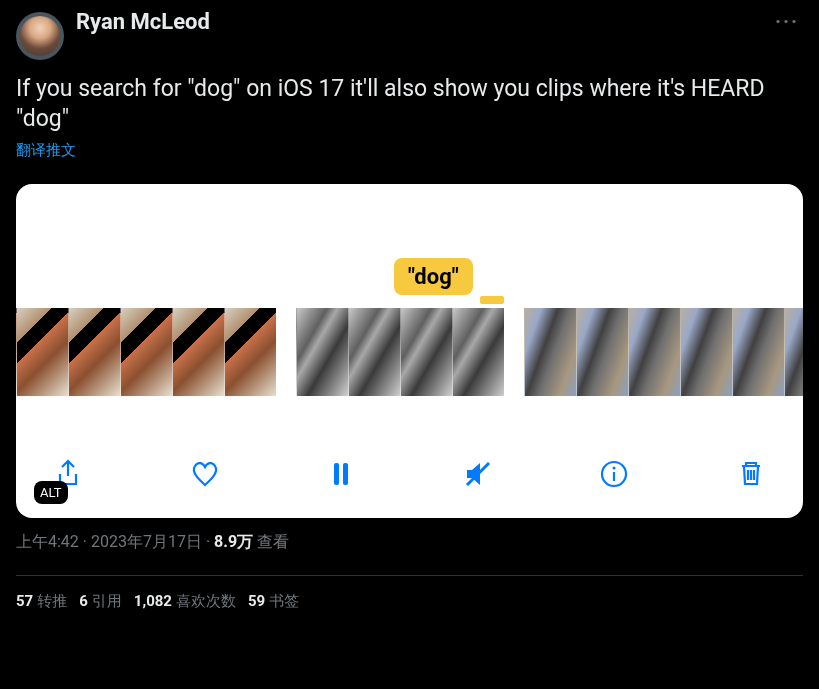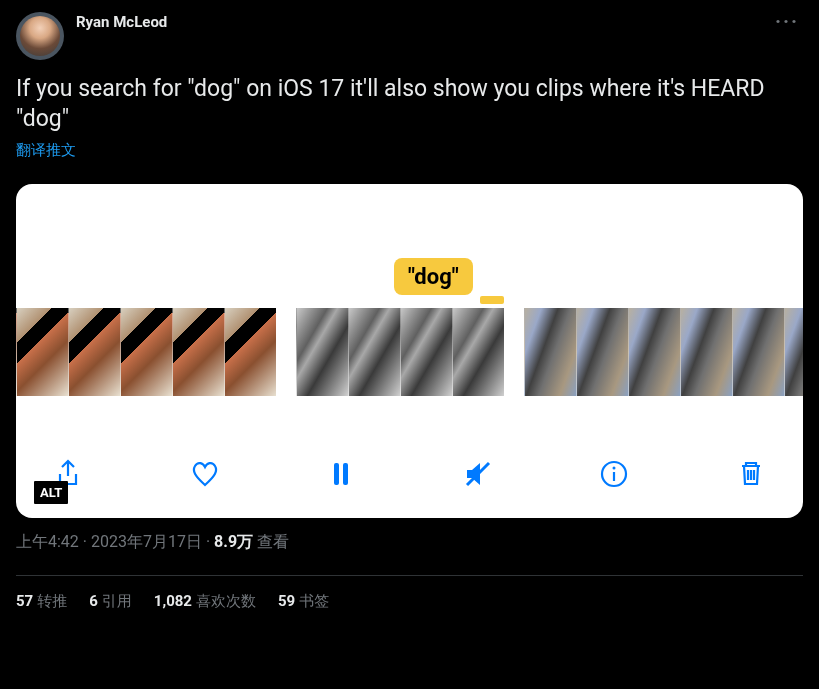--- a/index.html
+++ b/index.html
@@ -35,21 +35,21 @@
     width: 40px; height: 40px;
     background: radial-gradient(circle at 50% 30%, #f2d0b8 0%, #d9a884 30%, #6b4a38 60%, #3a3a3a 100%);
     border-radius: 50%;
   }
   .user-block {
     display: flex;
     flex-direction: column;
     flex-grow: 1;
   }
   .display-name {
-    font-size: 15px;
+    font-size: 22px;
     font-weight: 700;
     color: #e7e9ea;
     line-height: 20px;
   }
   .handle {
     font-size: 15px;
     color: #71767b;
     line-height: 20px;
   }
   .more-btn {
@@ -154,38 +154,38 @@
   .tool-btn svg { width: 32px; height: 32px; stroke: #007aff; stroke-width: 2.2; fill: none; }
   .tool-btn.pause svg { fill: #007aff; stroke: none; }
   .tool-btn.mute svg { fill: #007aff; stroke: #007aff; }
   .alt-badge {
     position: absolute;
     left: 18px;
     bottom: 14px;
     background: #000;
     color: #fff;
     font-size: 13px;
-    font-weight: 700;
+    font-weight: 400;
     padding: 4px 6px;
-    border-radius: 1px;
+    border-radius: 8px;
   }
   .meta-line {
     font-size: 16px;
     color: #71767b;
     margin-bottom: 22px;
   }
   .meta-line .strong { color: #e7e9ea; font-weight: 700; }
   .divider {
     border: none;
     border-top: 1px solid #2f3336;
     margin-bottom: 16px;
   }
   .stats {
     display: flex;
-    gap: 22px;
+    gap: 12px;
     font-size: 15px;
     color: #71767b;
   }
   .stats .num { color: #e7e9ea; font-weight: 700; margin-right: 4px; }
   .stat-item { cursor: pointer; }
 </style>
 </head>
 <body>
 
 <div class="tweet">

